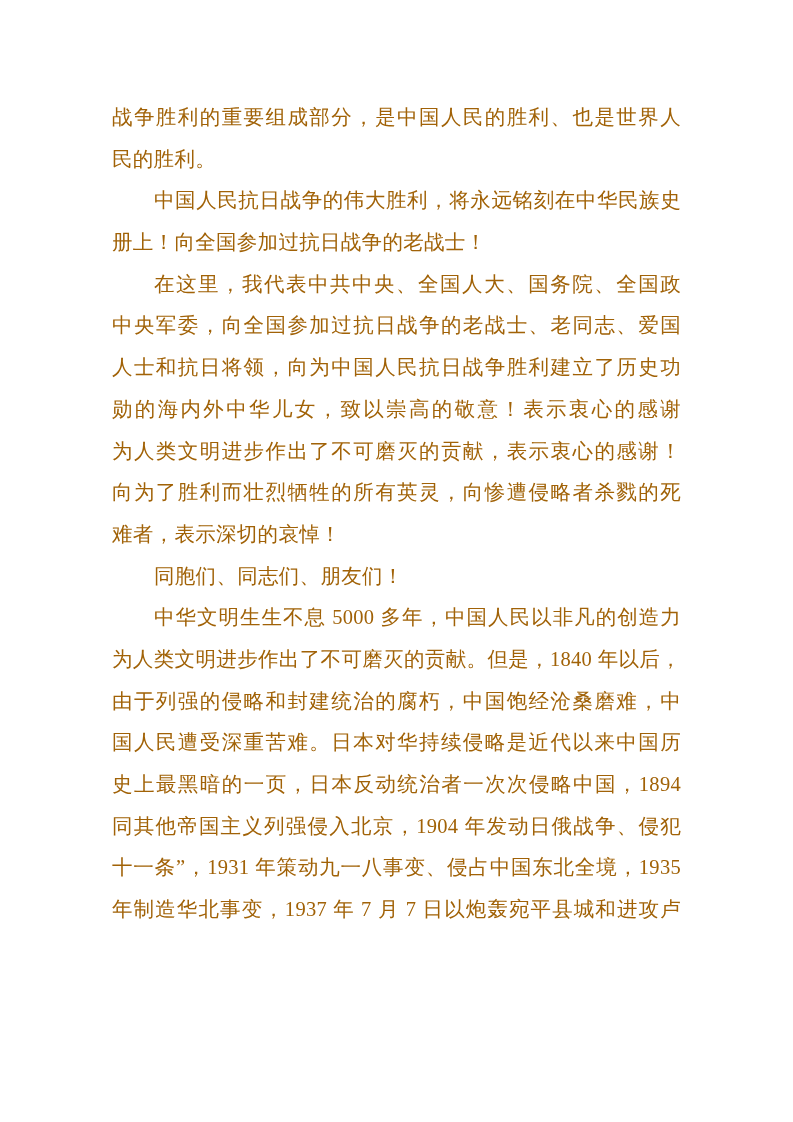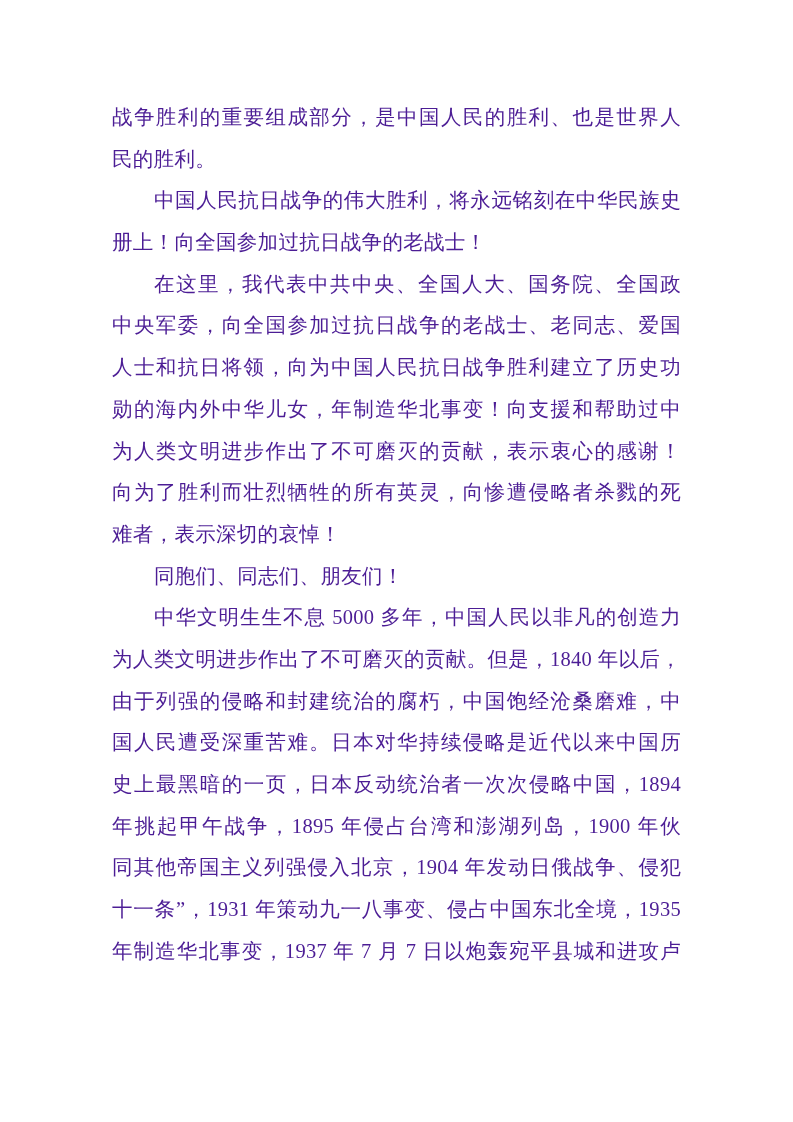--- a/index.html
+++ b/index.html
@@ -15,21 +15,21 @@
     background: #ffffff;
     overflow: hidden;
     font-family: "Liberation Serif", "DejaVu Serif", serif;
   }
   .textblock {
     position: absolute;
     left: 112px;
     top: 97px;
     width: 569px;
     font-size: 20.5px;
-    color: #4c1d95;
+    color: #a16207;
   }
   .ln {
     height: 41.7px;
     line-height: 41.7px;
     overflow: hidden;
     text-align: justify;
     text-align-last: justify;
     text-justify: inter-character;
     letter-spacing: 0.3px;
     white-space: normal;
@@ -50,31 +50,30 @@
 
     <div class="ln">战争胜利的重要组成部分，是中国人民的胜利、也是世界人</div>
     <div class="ln end">民的胜利。</div>
 
     <div class="ln indent">中国人民抗日战争的伟大胜利，将永远铭刻在中华民族史</div>
     <div class="ln end">册上！向全国参加过抗日战争的老战士！</div>
 
     <div class="ln indent">在这里，我代表中共中央、全国人大、国务院、全国政协、</div>
     <div class="ln">中央军委，向全国参加过抗日战争的老战士、老同志、爱国</div>
     <div class="ln">人士和抗日将领，向为中国人民抗日战争胜利建立了历史功</div>
-    <div class="ln">勋的海内外中华儿女，年制造华北事变！向支援和帮助过中</div>
+    <div class="ln">勋的海内外中华儿女，致以崇高的敬意！表示衷心的感谢</div>
     <div class="ln">为人类文明进步作出了不可磨灭的贡献，表示衷心的感谢！</div>
     <div class="ln">向为了胜利而壮烈牺牲的所有英灵，向惨遭侵略者杀戮的死</div>
     <div class="ln end">难者，表示深切的哀悼！</div>
 
     <div class="ln indent end">同胞们、同志们、朋友们！</div>
 
     <div class="ln indent">中华文明生生不息 5000 多年，中国人民以非凡的创造力</div>
     <div class="ln">为人类文明进步作出了不可磨灭的贡献。但是，1840 年以后，</div>
     <div class="ln">由于列强的侵略和封建统治的腐朽，中国饱经沧桑磨难，中</div>
     <div class="ln">国人民遭受深重苦难。日本对华持续侵略是近代以来中国历</div>
     <div class="ln">史上最黑暗的一页，日本反动统治者一次次侵略中国，1894</div>
-    <div class="ln">年挑起甲午战争，1895 年侵占台湾和澎湖列岛，1900 年伙</div>
     <div class="ln">同其他帝国主义列强侵入北京，1904 年发动日俄战争、侵犯</div>
     <div class="ln">十一条”，1931 年策动九一八事变、侵占中国东北全境，1935</div>
     <div class="ln">年制造华北事变，1937 年 7 月 7 日以炮轰宛平县城和进攻卢</div>
 
   </div>
 </div>
 
 </body></html>

